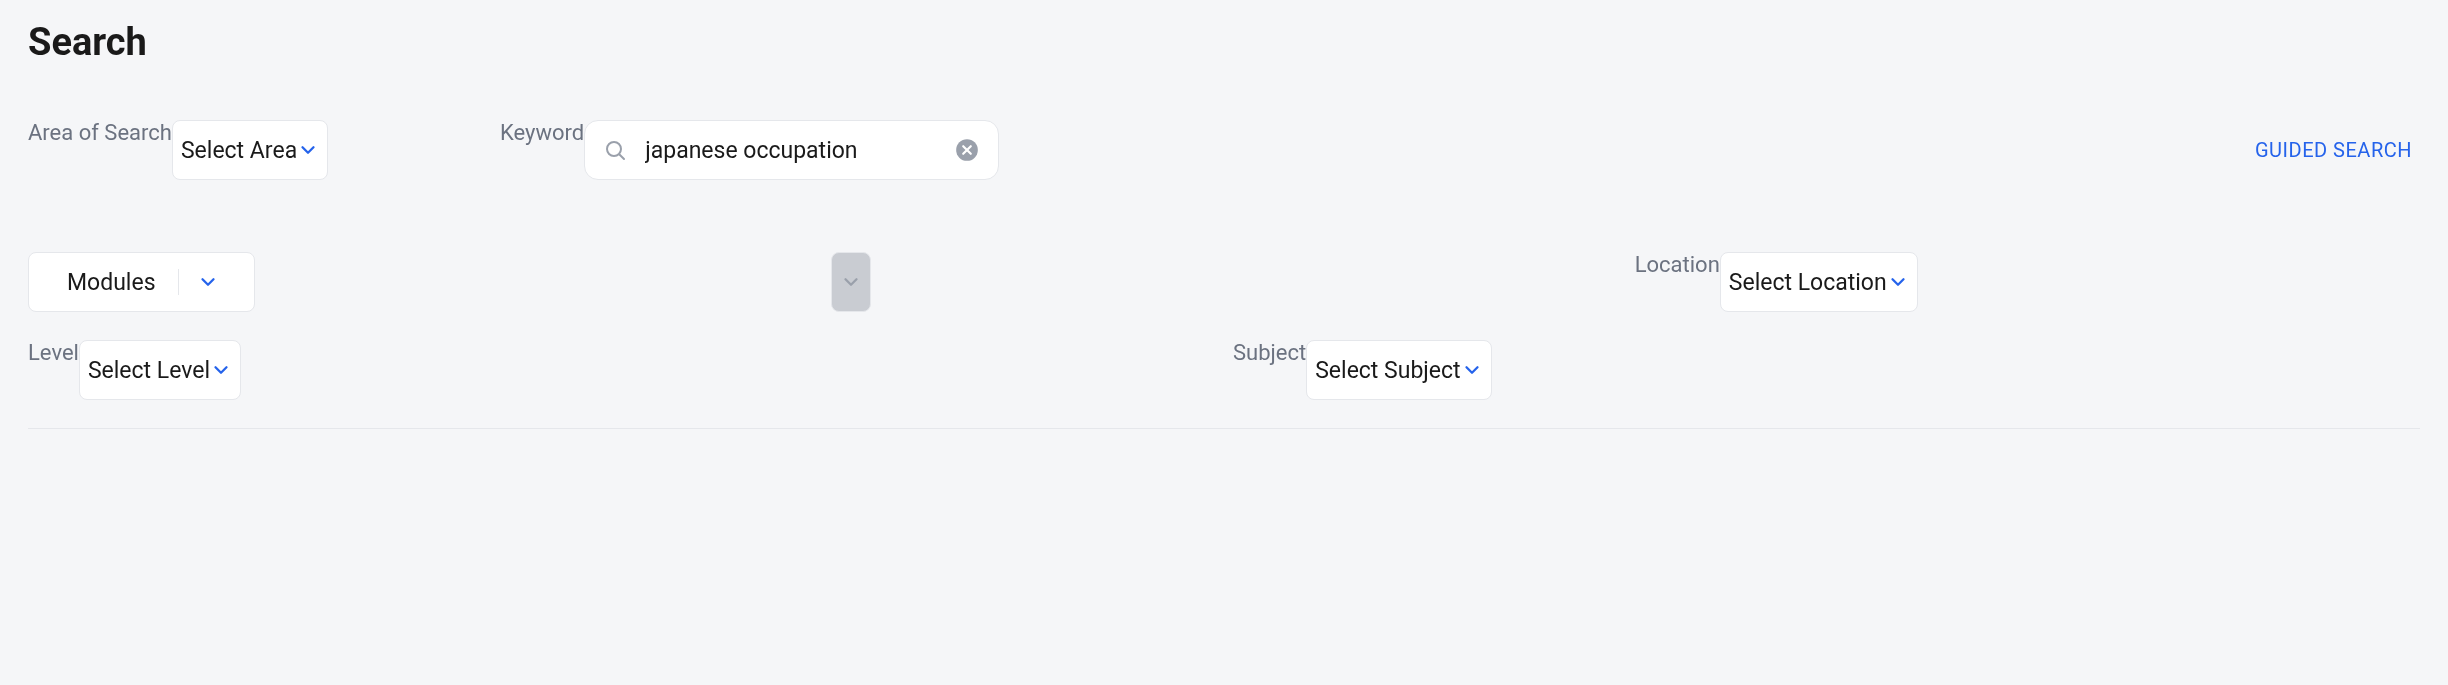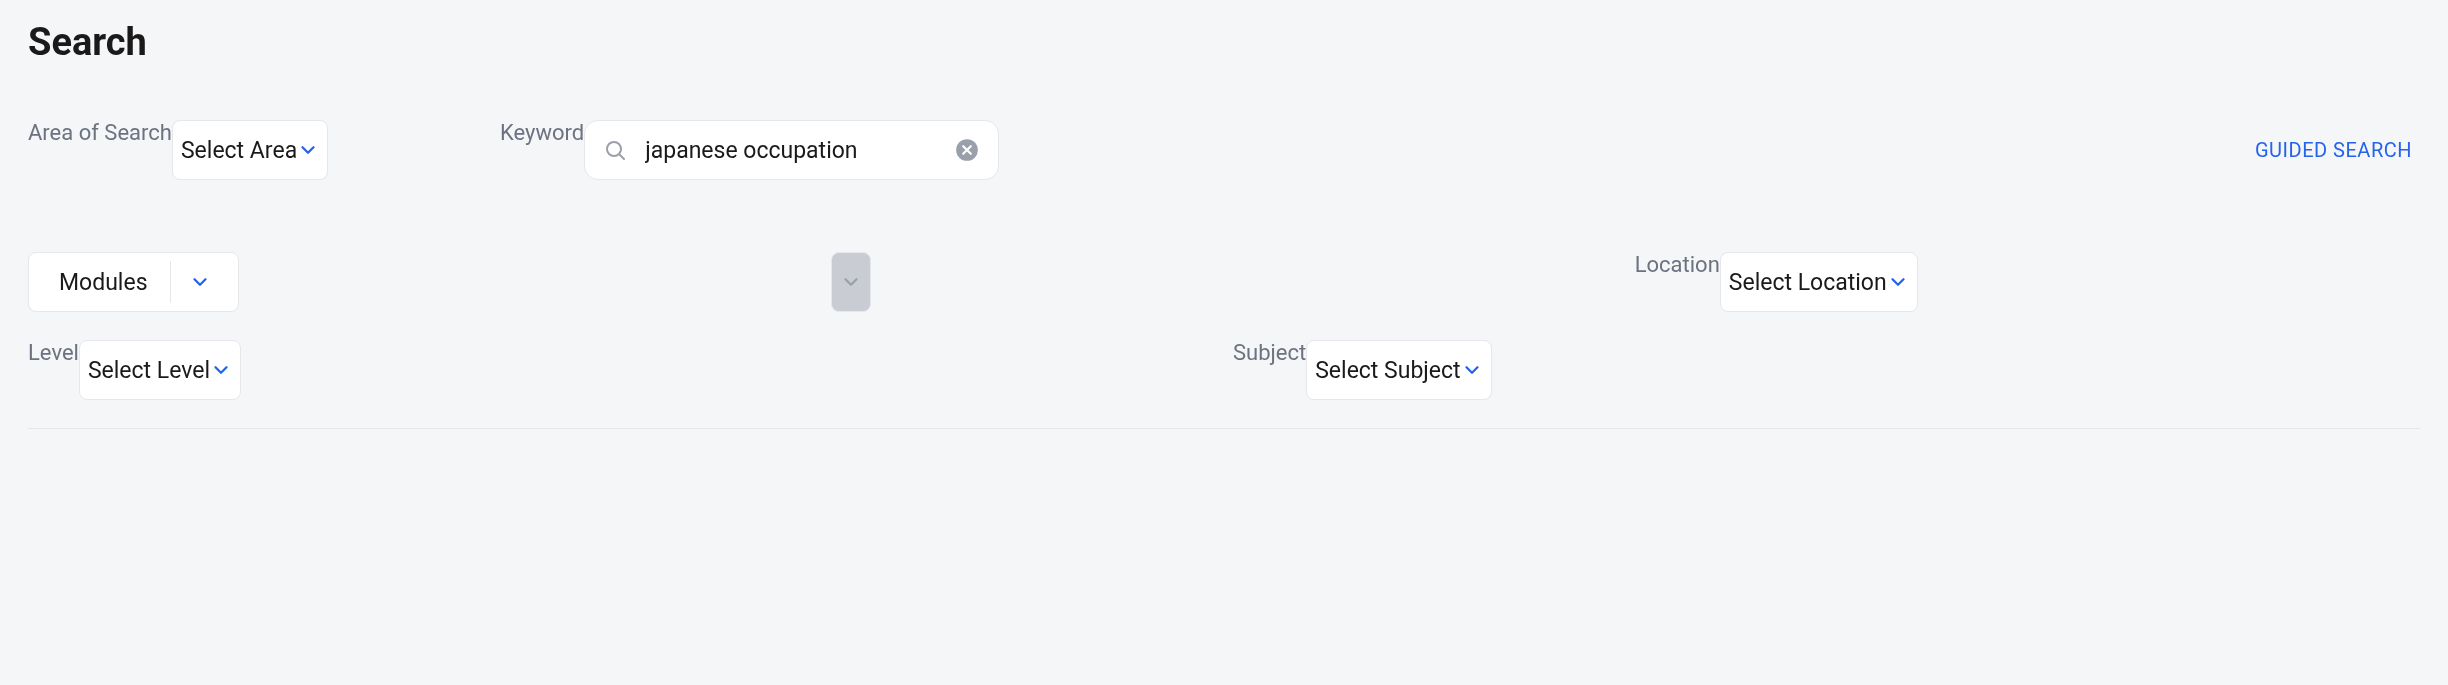--- a/index.html
+++ b/index.html
@@ -45,21 +45,21 @@
       padding: 0 8px;
       font-size: 23px;
       color: #1a1a1a;
       cursor: pointer;
     }
     .select-box.disabled {
       background: #c9ccd2;
       cursor: not-allowed;
     }
     .select-box.split {
-      padding: 8px;
+      padding: 16px;
       text-align: right;
     }
     .select-box.split .split-text {
       flex: 1;
       padding: 0 22px;
       height: 100%;
       display: flex;
       align-items: center;
     }
     .select-box.split .split-arrow {

